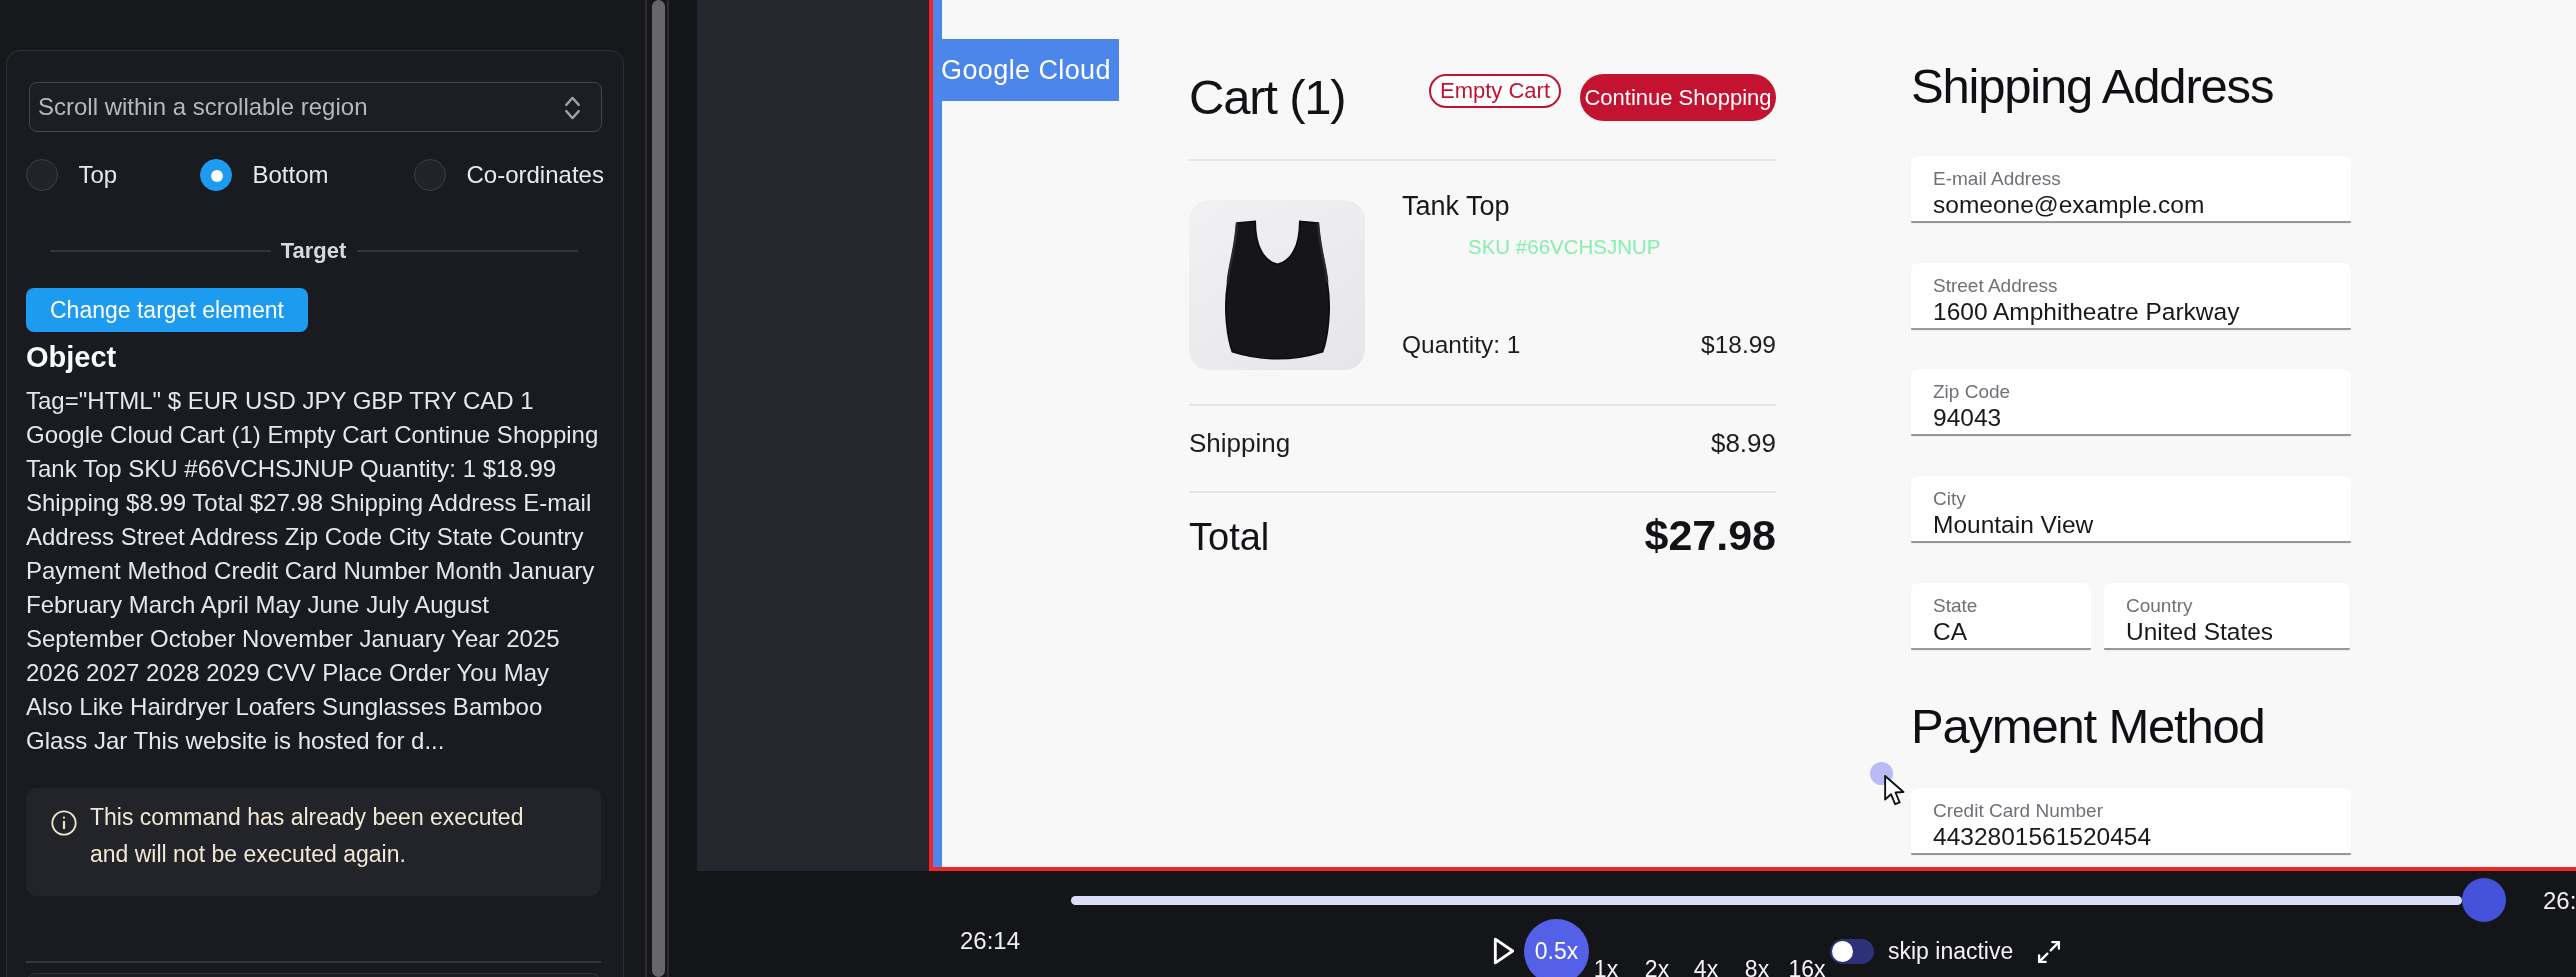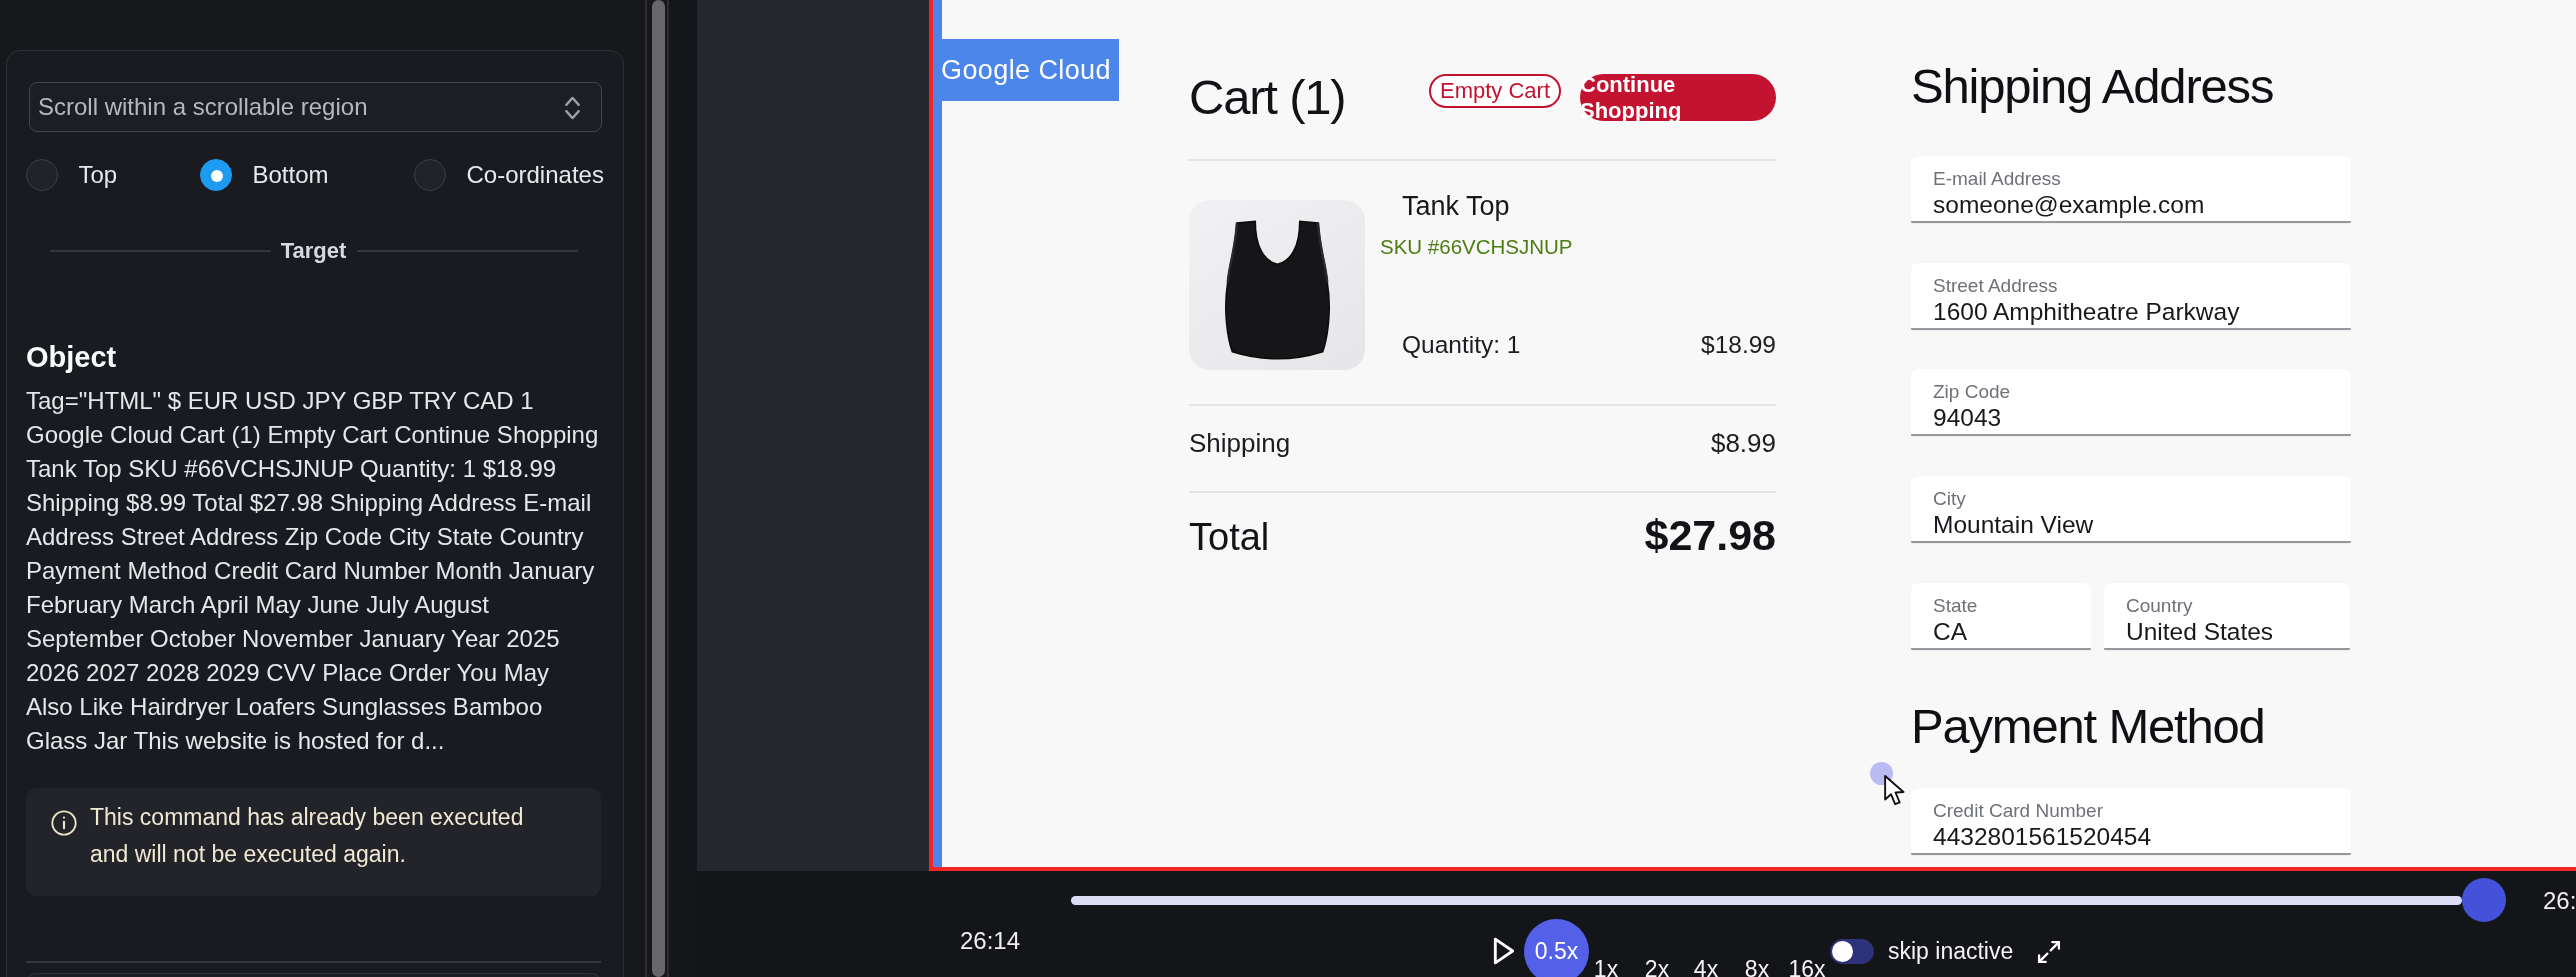--- a/index.html
+++ b/index.html
@@ -52,26 +52,26 @@
   .gc-tab{left:933px;top:39px;width:186px;height:62px;background:var(--highlight-blue,#4c86ea);
     color:#fff;font-size:27px;display:flex;align-items:center;justify-content:center;letter-spacing:0.4px;}
   .cart-title{left:1189px;top:69px;font-size:49px;font-weight:500;letter-spacing:-1.2px;color:#121316;}
   .btn-outline{
     left:1429px;top:74px;width:132px;height:34px;border-radius:24px;border:2.4px solid var(--crimson,#c41330);
     background:#fff;color:var(--crimson,#c41330);font-size:22px;font-weight:500;
     display:flex;align-items:center;justify-content:center;box-sizing:border-box;cursor:pointer;
   }
   .btn-solid{
     left:1580px;top:74px;width:196px;height:47px;border-radius:24px;background:var(--crimson,#c41330);
-    color:#fff;font-size:22px;font-weight:700;display:flex;align-items:center;justify-content:center;cursor:pointer;
+    color:#fff;font-size:22px;font-weight:400;display:flex;align-items:center;justify-content:center;cursor:pointer;
   }
   .hdiv{left:1189px;width:587px;height:1.6px;background:#e4e4e7;}
   .prod-img{left:1189px;top:200px;width:176px;height:170px;border-radius:20.5px;background:linear-gradient(145deg,#f1f1f3,#e6e6e9);display:flex;align-items:center;justify-content:center;}
   .prod-name{left:1402px;top:191px;font-size:27px;color:#17181b;}
-  .prod-sku{left:1380px;top:235px;font-size:20.5px;color:#4d7c0f;}
+  .prod-sku{left:1468px;top:235px;font-size:20.5px;color:#86efac;}
   .qty-row{left:1402px;top:331px;width:374px;display:flex;justify-content:space-between;font-size:24.5px;color:#1c1d20;}
   .ship-row{left:1189px;top:428px;width:587px;display:flex;justify-content:space-between;font-size:26px;color:#1c1d20;}
   .total-row{left:1189px;top:511px;width:587px;display:flex;justify-content:space-between;align-items:baseline;color:#121316;}
   .total-label{font-size:38px;font-weight:500;}
   .total-value{font-size:43px;font-weight:600;}
 
   .col-heading{left:1911px;font-size:49px;font-weight:500;letter-spacing:-1.2px;color:#0f1013;}
   .card{
     background:#fff;height:67px;border-radius:6.3px 6.3px 1.6px 1.6px;border-bottom:2.4px solid #97979e;
     box-shadow:0 0.8px 1.6px rgba(0,0,0,.05);box-sizing:border-box;
@@ -122,20 +122,21 @@
   </div>
   <div class="abs radio-opt" style="left:414px;top:159px;">
     <span class="radio-dot"></span>
     <span class="radio-label">Co-ordinates</span>
   </div>
 
   <div class="abs tdiv" style="left:50px;width:221px;"></div>
   <div class="abs target-label">Target</div>
   <div class="abs tdiv" style="left:357px;width:221px;"></div>
 
+  <div class="abs blue-btn">Change target element</div>
 
   <div class="abs obj-heading">Object</div>
   <div class="abs obj-text">Tag="HTML" $ EUR USD JPY GBP TRY CAD 1 Google Cloud Cart (1) Empty Cart Continue Shopping Tank Top SKU #66VCHSJNUP Quantity: 1 $18.99 Shipping $8.99 Total $27.98 Shipping Address E-mail Address Street Address Zip Code City State Country Payment Method Credit Card Number Month January February March April May June July August September October November January Year 2025 2026 2027 2028 2029 CVV Place Order You May Also Like Hairdryer Loafers Sunglasses Bamboo Glass Jar This website is hosted for d...</div>
 
   <div class="abs notice">
     <span class="abs" style="left:24px;top:20.5px;">
       <svg width="28" height="28" viewBox="0 0 36 36">
           <circle cx="18" cy="18" r="15" fill="none" stroke="#ede3cb" stroke-width="2.4"></circle>
           <rect x="16.6" y="15" width="2.8" height="11" rx="1.4" fill="#ede3cb"></rect>
           <rect x="16.6" y="9.5" width="2.8" height="3" rx="1.4" fill="#ede3cb"></rect>

